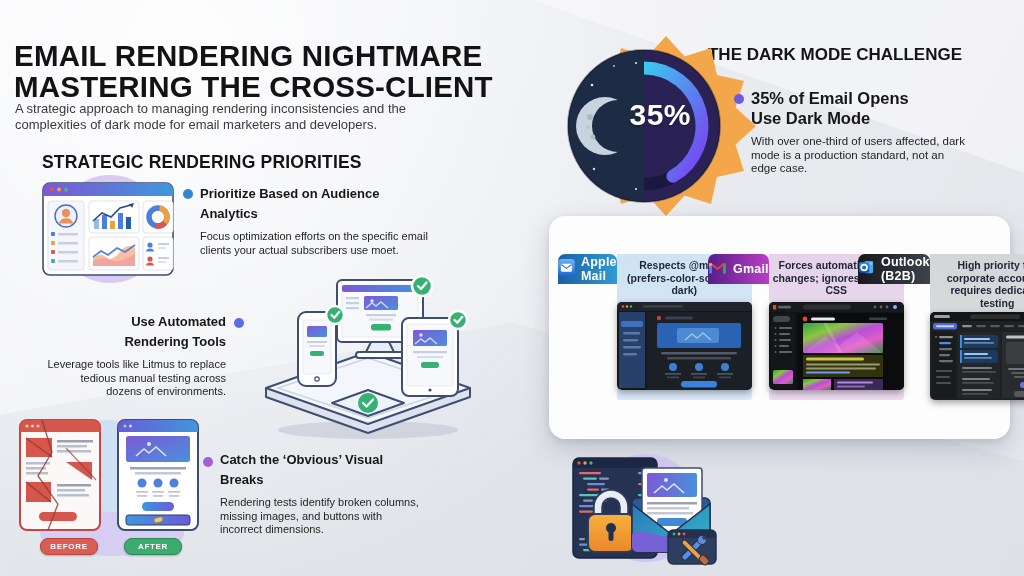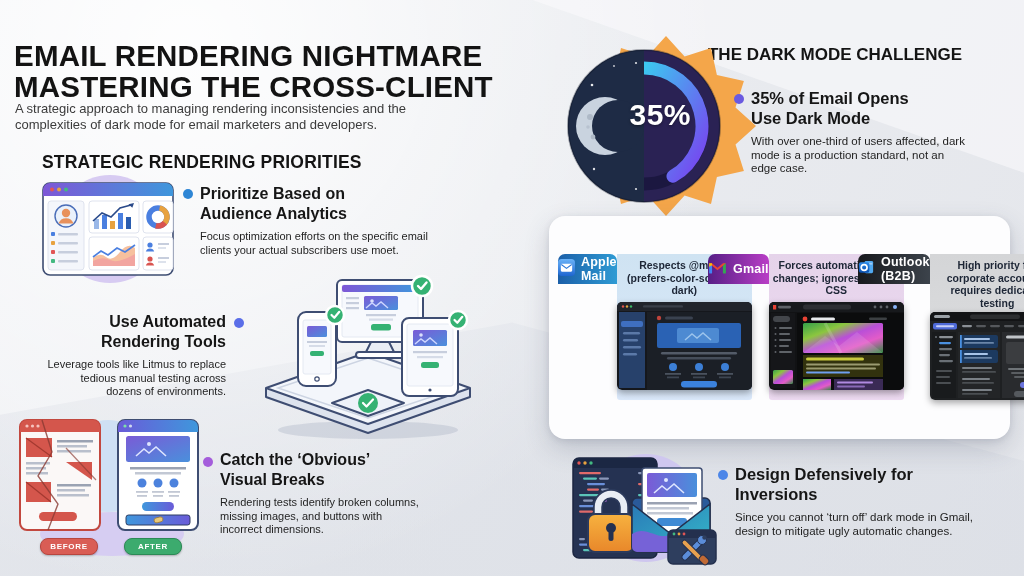--- a/index.html
+++ b/index.html
@@ -11,21 +11,21 @@
   .bg2{background:#f6f7fa;clip-path:polygon(52% 0,100% 0,100% 30%);opacity:.7;}
   .bg3{background:radial-gradient(circle at 18% 8%,rgba(255,255,255,.9),rgba(255,255,255,0) 55%);}
 
   .abs{position:absolute;}
   .page-title{left:14px;top:20px;font-size:29.5px;line-height:31px;font-weight:800;letter-spacing:.2px;color:#131313;}
   .page-title span{display:block;}
   .page-subtitle{left:15px;top:88px;width:400px;font-size:13px;line-height:15.5px;color:#3b3b3b;font-weight:500;}
   .section-h{left:42px;top:137px;font-size:17.5px;font-weight:800;letter-spacing:.2px;color:#141414;}
 
   .item{position:absolute;}
-  .item-head{font-size:16px;line-height:19.5px;font-weight:800;color:#161616;}
+  .item-head{font-size:13px;line-height:19.5px;font-weight:800;color:#161616;}
   .item-desc{font-size:11px;line-height:13.5px;font-weight:500;color:#1f1f1f;margin-top:7px;}
   .bullet{position:absolute;width:10px;height:10px;border-radius:50%;}
   .it1{left:200px;top:184px;width:250px;}
   .it1 .item-head{width:185px;}
   .it1 .item-desc{width:248px;}
   .it1 .bullet{left:-17px;top:5px;background:#2e86d5;}
   .it2{left:18px;top:312px;width:208px;text-align:right;}
   .it2 .item-head{width:160px;margin-left:48px;}
   .it2 .item-desc{width:180px;margin-left:28px;}
   .it2 .bullet{right:-18px;top:6px;background:#5b6ee8;}
@@ -598,19 +598,14 @@
       <circle cx="106" cy="88" r="1.4" fill="#43b981"></circle>
         <circle cx="111" cy="88" r="1.4" fill="#e8a23f"></circle>
         <circle cx="116" cy="88" r="1.4" fill="#e25555"></circle>
       <rect x="-13" y="-3" width="27" height="6" rx="3" fill="#5b8dd9" stroke="#24304e" stroke-width="1" transform="translate(124,104) rotate(-45)"></rect>
       <circle cx="134" cy="94" r="4.5" fill="#5b8dd9" stroke="#24304e" stroke-width="1"></circle>
         <circle cx="136.5" cy="91.5" r="2.2" fill="#2e3e5e"></circle>
       <rect x="-13" y="-2.5" width="27" height="5" rx="2.5" fill="#e8a14f" stroke="#24304e" stroke-width="1" transform="translate(124,104) rotate(45)"></rect>
       <rect x="-5" y="-3.5" width="10" height="7" rx="3" fill="#c06a35" stroke="#24304e" stroke-width="1" transform="translate(136,114) rotate(45)"></rect>
     </svg>
   </div>
-  <div class="item def">
-    <span class="bullet"></span>
-    <div class="item-head">Design Defensively for Inversions</div>
-    <div class="item-desc">Since you cannot ‘turn off’ dark mode in Gmail, design to mitigate ugly automatic changes.</div>
-  </div>
 
 </div>
 
 </body></html>

